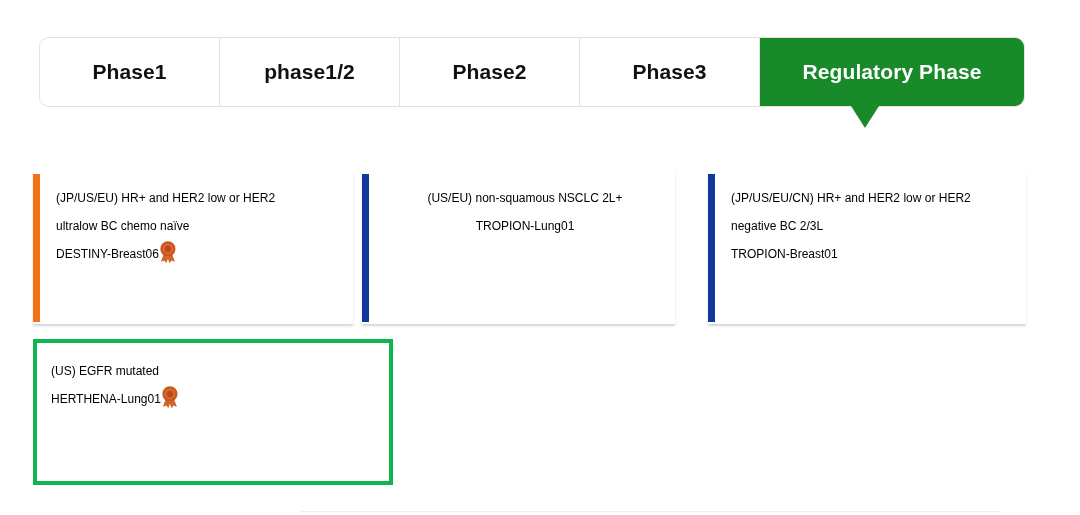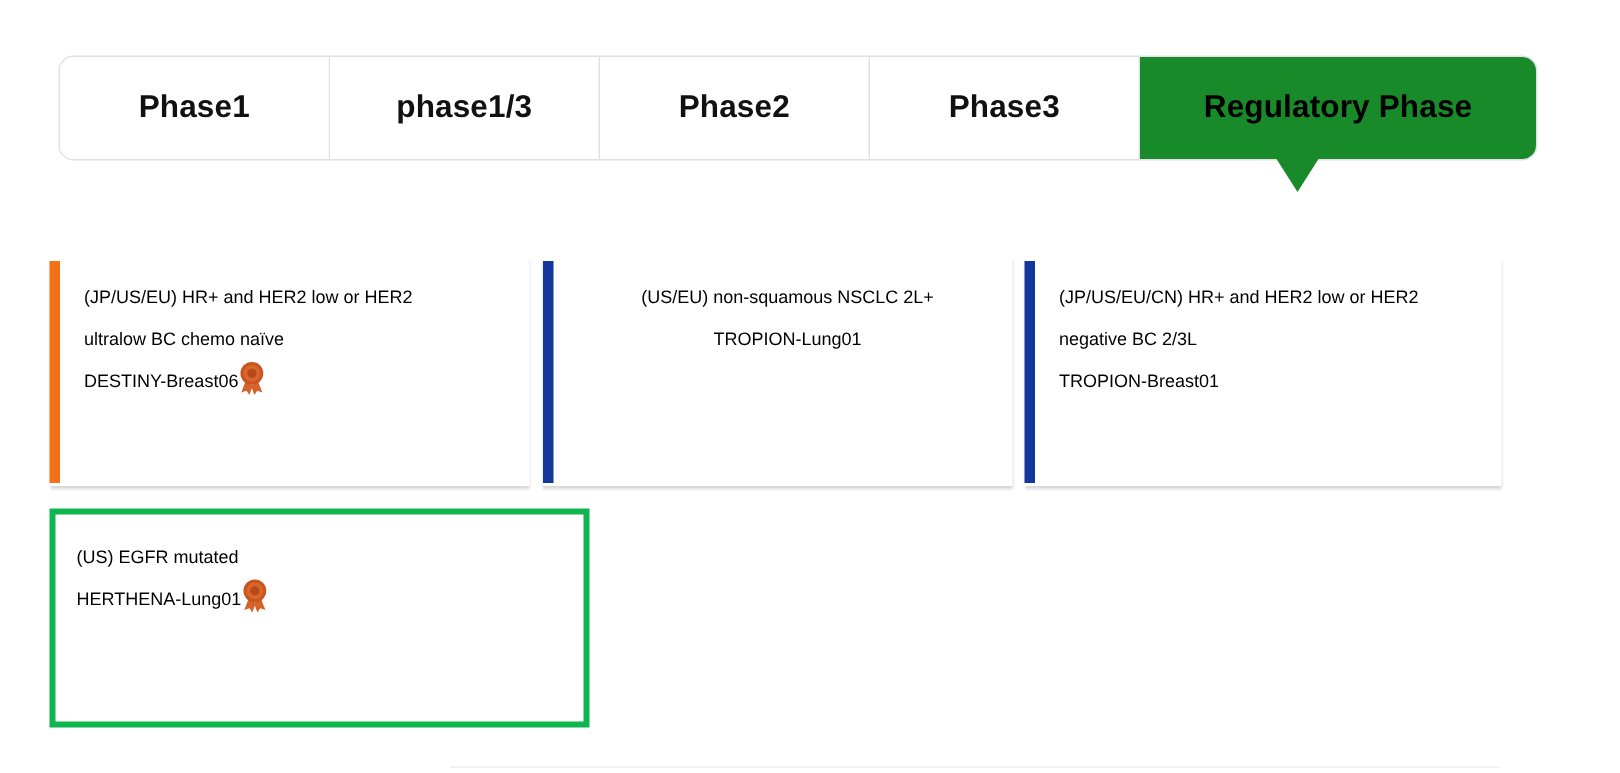--- a/index.html
+++ b/index.html
@@ -45,21 +45,21 @@
     white-space: nowrap;
   }
   .tab.first {
     border-top-left-radius: 9px;
     border-bottom-left-radius: 9px;
   }
   .tab.active {
     flex: 1 1 auto;
     width: auto;
     background: #188a29;
-    color: #000000;
+    color: #ffffff;
     border-right: none;
     border-top-right-radius: 9px;
     border-bottom-right-radius: 9px;
   }
   .tab-caret {
     position: absolute;
     left: 851px;
     top: 106px;
     width: 0;
     height: 0;
@@ -99,21 +99,21 @@
     height: 24px;
   }
 
   
   .card.top {
     height: 152px;
     box-shadow: 0 2px 2px rgba(0,0,0,0.17);
   }
   #card-1 { left: 33px;  top: 172px; width: 320px; }
   #card-2 { left: 362px; top: 172px; width: 313px; text-align: center; }
-  #card-3 { left: 683px; top: 172px; width: 318px; }
+  #card-3 { left: 708px; top: 172px; width: 318px; }
 
   
   .card.selected {
     left: 33px;
     top: 339px;
     width: 360px;
     height: 146px;
     border: 4px solid #0fb54e;
   }
   .card.selected .body { padding: 14px 10px 10px 14px; }
@@ -128,21 +128,21 @@
   }
 </style>
 </head>
 <body>
 
 <div class="tabbar">
   <div class="tab first">
       <span>Phase1</span>
     </div>
   <div class="tab">
-      <span>phase1/3</span>
+      <span>phase1/2</span>
     </div>
   <div class="tab">
       <span>Phase2</span>
     </div>
   <div class="tab">
       <span>Phase3</span>
     </div>
   <div class="tab active">
       <span>Regulatory Phase</span>
     </div>

